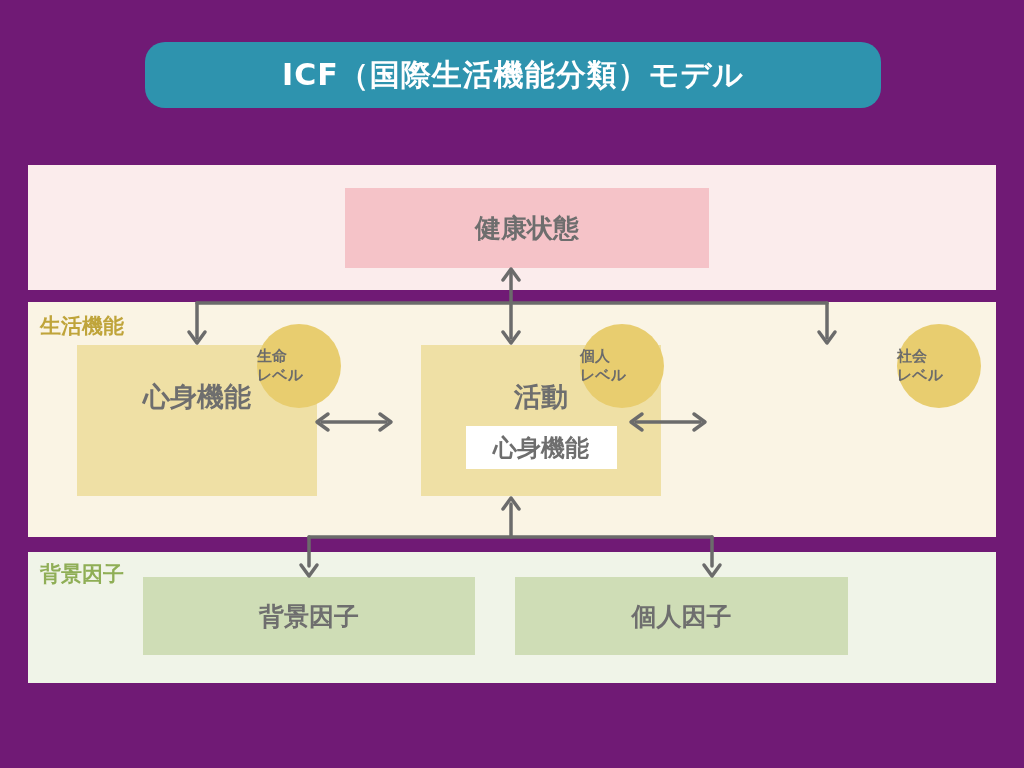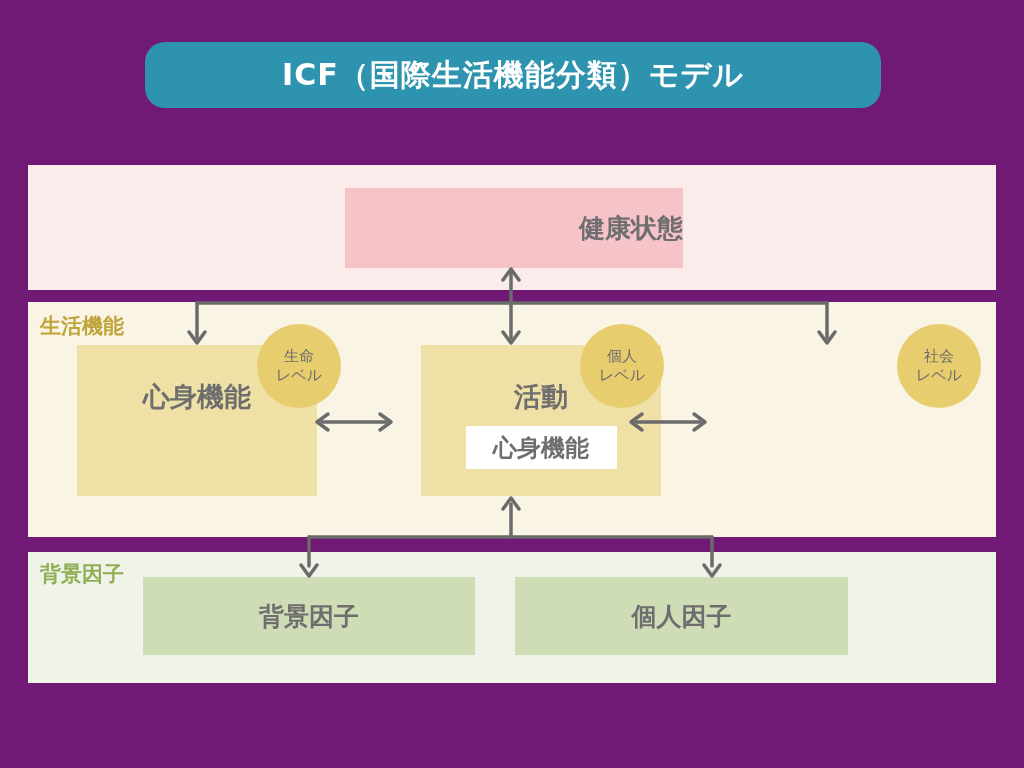--- a/index.html
+++ b/index.html
@@ -19,22 +19,22 @@
   .band-health{top:165px;height:125px;background:#fbecec;}
   .band-life{top:302px;height:235px;background:#faf4e4;}
   .band-bg{top:552px;height:131px;background:#f0f4e8;}
 
   .band-label{position:absolute;font-size:21px;font-weight:700;z-index:4;}
   .band-label-life{left:40px;top:312px;color:#bfa43a;}
   .band-label-bg{left:40px;top:560px;color:#8fae56;}
 
   
   .health-box{
-    position:absolute;left:345px;top:188px;width:338px;height:80px;
-    background:#f5c3c8;display:flex;align-items:center;justify-content:flex-end;
+    position:absolute;left:345px;top:188px;width:364px;height:80px;
+    background:#f5c3c8;display:flex;align-items:center;justify-content:center;
     color:#6e6e6e;font-size:26px;font-weight:700;z-index:2;
   }
 
   
   .life-box{
     position:absolute;top:345px;height:151px;background:#efe0a5;z-index:2;
     display:flex;flex-direction:column;align-items:center;
   }
   .life-box .main-label{
     margin-top:38px;color:#6e6e6e;font-size:27px;font-weight:700;line-height:1;text-align:center;
@@ -45,22 +45,22 @@
     color:#6e6e6e;font-size:24px;font-weight:700;
   }
   .life-box-1{left:77px;width:240px;}
   .life-box-2{left:391px;width:240px;margin-left:30px;}
   .life-box-3{left:705px;width:242px;}
 
   
   .level-badge{
     position:absolute;top:324px;width:84px;height:84px;border-radius:50%;
     background:#e8cd6f;z-index:3;
-    display:flex;flex-direction:column;align-items:center;justify-content:center;
-    color:#6b6b6b;font-size:15px;font-weight:400;line-height:1.3;
+    display:flex;flex-direction:column;justify-content:center;
+    color:#6b6b6b;font-size:15px;font-weight:700;line-height:1.3;
   }
   .badge-1{left:257px;}
   .badge-2{left:580px;}
   .badge-3{left:897px;}
 
   
   .bg-box{
     position:absolute;top:577px;height:78px;background:#cfddb6;z-index:2;
     display:flex;align-items:center;justify-content:center;
     color:#6e6e6e;font-size:25px;font-weight:700;

